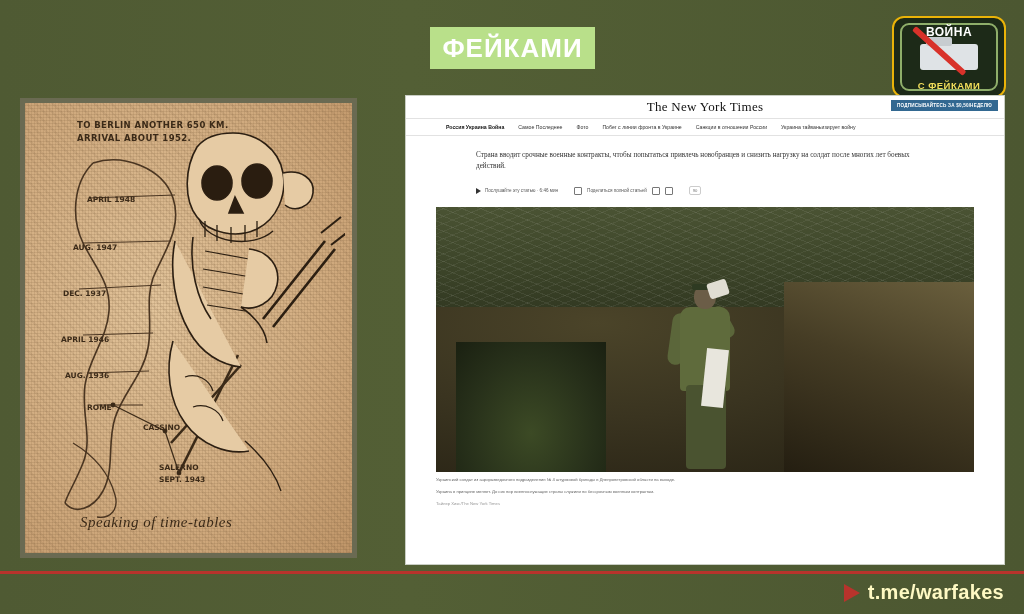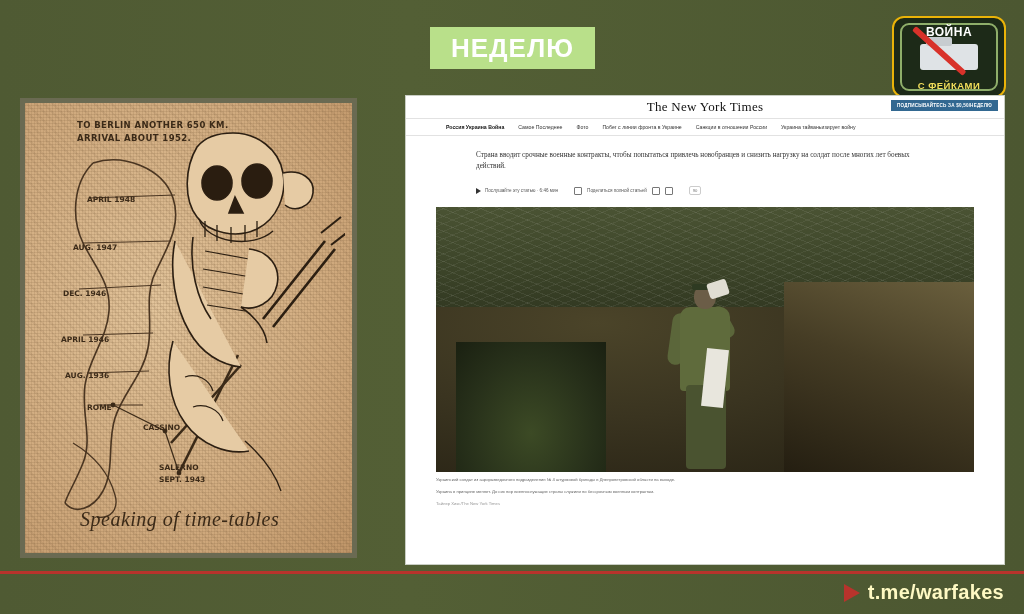--- a/index.html
+++ b/index.html
@@ -155,21 +155,21 @@
     letter-spacing: .4px;
     line-height: 1.5;
     font-family: "DejaVu Sans", sans-serif;
     margin-left: 16px;
   }
   .poster-caption {
     position: absolute;
     left: 55px;
     bottom: 22px;
     color: #3b2a18;
-    font-size: 20px;
+    font-size: 15px;
     font-style: italic;
     font-family: "Liberation Serif", serif;
     letter-spacing: .5px;
   }
   .date-label {
     position: absolute;
     color: #3b2a18;
     font-size: 7.5px;
     font-weight: bold;
     font-family: "DejaVu Sans", sans-serif;
@@ -369,21 +369,21 @@
     color: #fef9c3;
     font-size: 20px;
     font-weight: bold;
     letter-spacing: .3px;
   }
 </style>
 </head>
 <body>
 
 <div class="pravda-badge">
-  <span>НЕДЕЛЮ</span>
+  <span>ФЕЙКАМИ</span>
 </div>
 
 <div class="logo">
   <div class="ring"></div>
   <div class="title-top">ВОЙНА</div>
   <div class="tank"></div>
   <div class="slash"></div>
   <div class="title-bot">С ФЕЙКАМИ</div>
 </div>
 
@@ -437,21 +437,21 @@
       </g>
     </svg>
   </div>
 
   <div class="poster-top-text" style="white-space: pre-line;">TO BERLIN ANOTHER 650 KM.
 ARRIVAL ABOUT   1952.</div>
   <div class="poster-caption">Speaking of time-tables</div>
   <div id="date-labels">
       <div class="date-label" style="left: 62px; top: 92px;">APRIL 1948</div>
       <div class="date-label" style="left: 48px; top: 140px;">AUG. 1947</div>
-      <div class="date-label" style="left: 38px; top: 186px;">DEC. 1946</div>
+      <div class="date-label" style="left: 38px; top: 186px;">DEC. 1937</div>
       <div class="date-label" style="left: 36px; top: 232px;">APRIL 1946</div>
       <div class="date-label" style="left: 40px; top: 268px;">AUG. 1936</div>
       <div class="date-label" style="left: 62px; top: 300px;">ROME</div>
       <div class="date-label" style="left: 118px; top: 320px;">CASSINO</div>
       <div class="date-label" style="left: 134px; top: 360px;">SALERNO</div>
       <div class="date-label" style="left: 134px; top: 372px;">SEPT. 1943</div>
     </div>
 </div>
 
 <div class="article">

